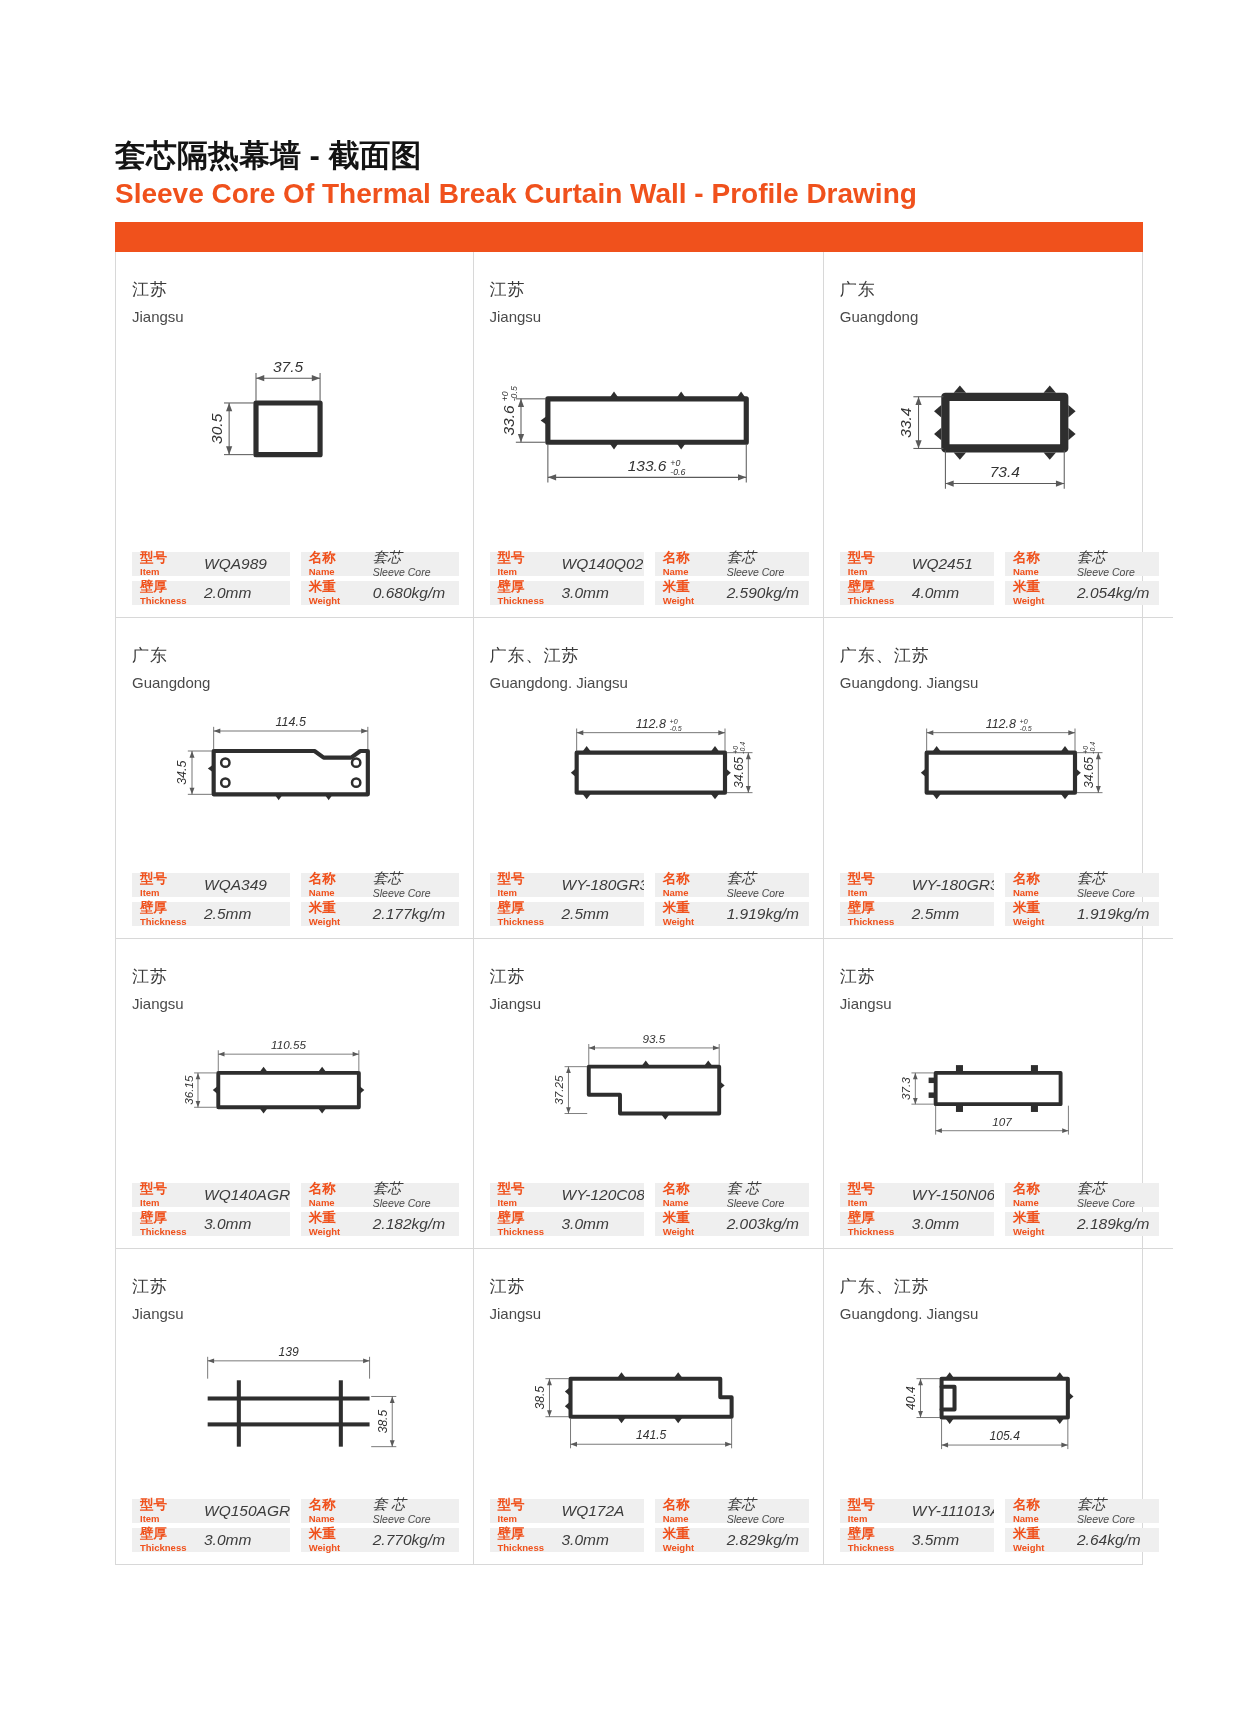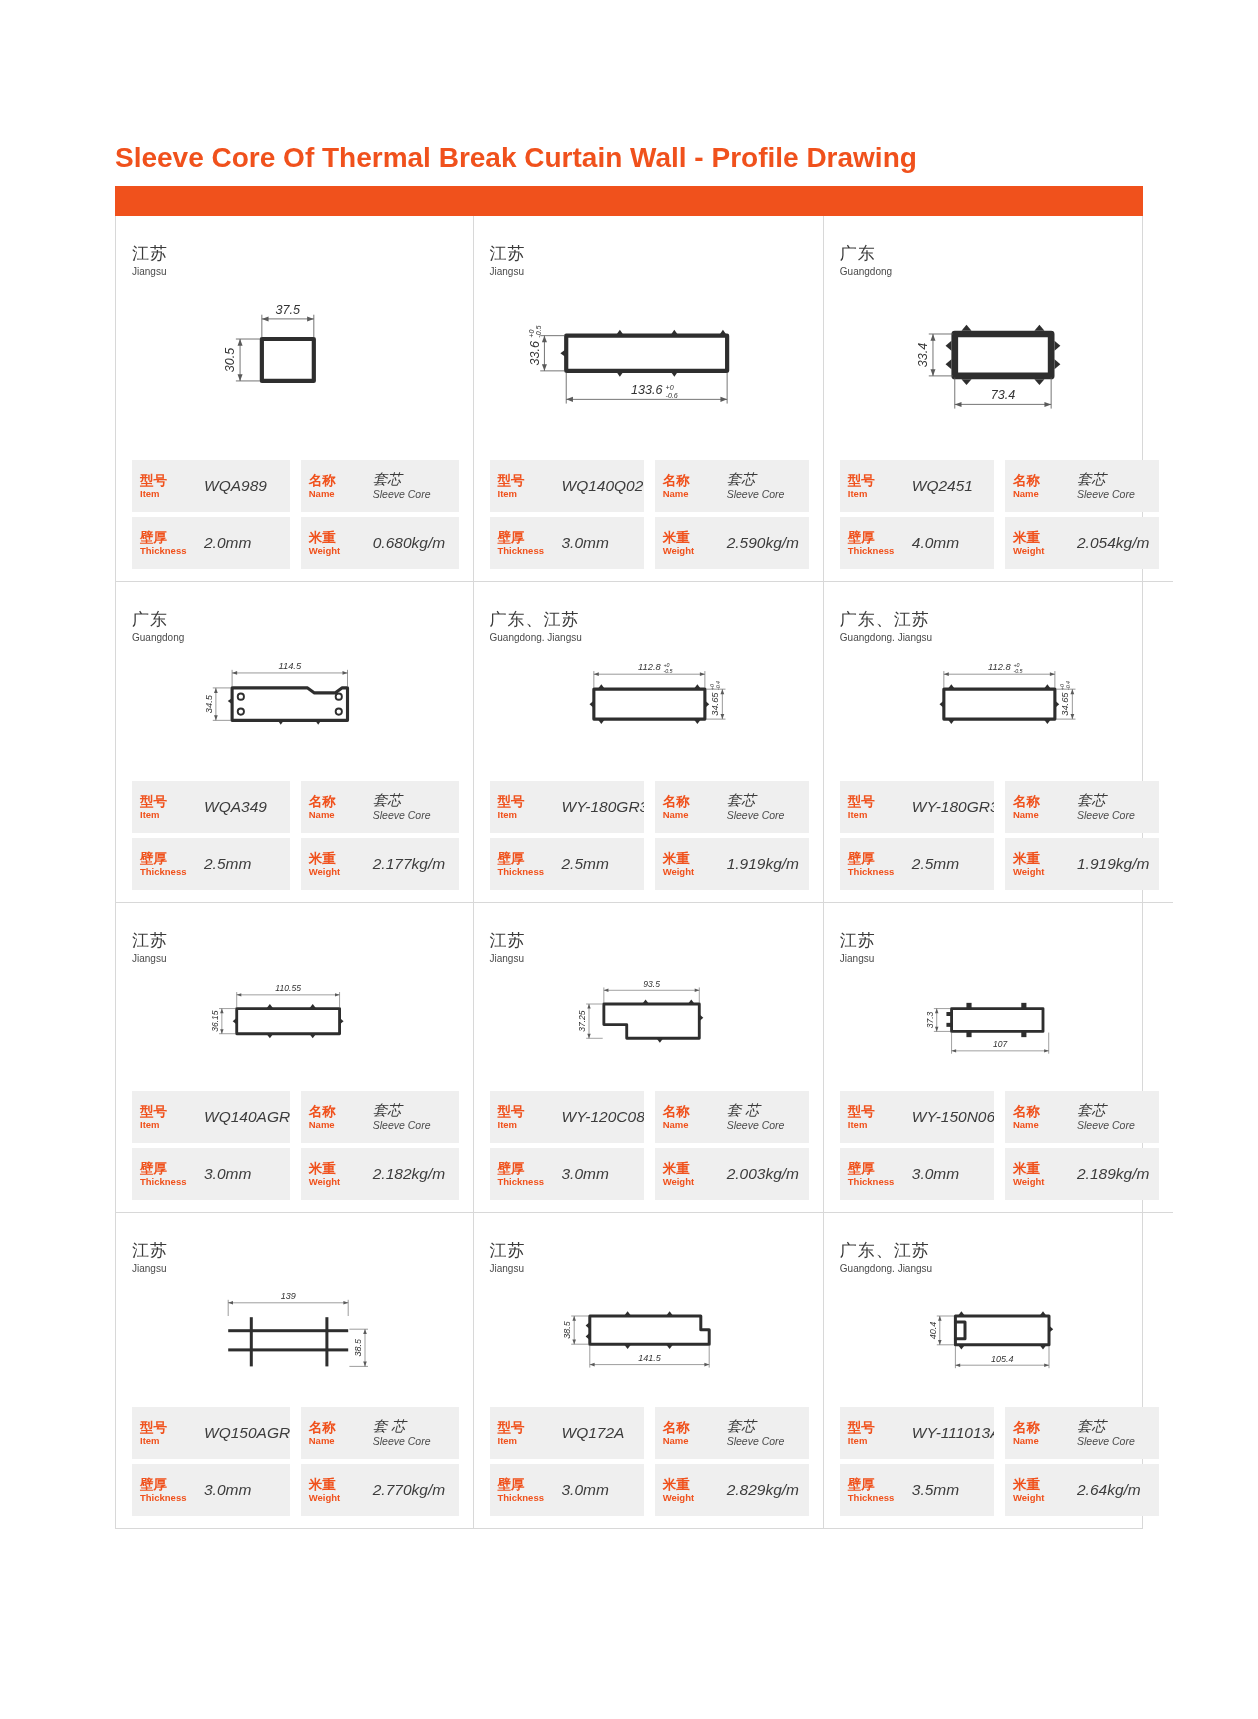--- a/index.html
+++ b/index.html
@@ -10,38 +10,39 @@
   .title-en{font-size:28px;font-weight:bold;color:var(--accent);line-height:1.15;margin:4px 0 0 0;}
   .accent-bar{height:30px;background:var(--accent);margin-top:12px;}
   .grid{display:grid;grid-template-columns:repeat(3,1fr);
         grid-template-rows:366px 321px 310px 315px;
         border:1px solid #d8d8d8;border-top:none;}
   .cell{display:flex;flex-direction:column;padding:26px 14px 12px 16px;
         border-right:1px solid #d8d8d8;border-bottom:1px solid #d8d8d8;min-height:0;}
   .cell:nth-child(3n){border-right:none;}
   .cell:nth-child(n+10){border-bottom:none;}
   .region-zh{font-size:17px;color:#3a3a3a;letter-spacing:1px;}
-  .region-en{font-size:10px;color:#4a4a4a;margin-top:1px;}
+  .region-en{font-size:15px;color:#4a4a4a;margin-top:7px;}
   .drawing-wrap{flex:1;min-height:0;display:flex;align-items:center;justify-content:flex-start;font-style:italic;}
   .profile-svg{width:100%;height:100%;max-width:310px;}
   .spec-table{margin-top:2px;}
   .spec-row{display:flex;gap:11px;margin-top:5px;}
-  .spec-cell{flex:1;background:var(--cellbg);display:flex;align-items:center;height:52px;min-width:0;}
+  .spec-cell{flex:1;background:var(--cellbg);display:flex;align-items:center;height:24px;min-width:0;}
   .spec-label{width:60px;flex:0 0 60px;padding-left:8px;line-height:1;}
   .spec-label .lz{font-size:13.5px;font-weight:bold;color:var(--accent);}
   .spec-label .le{font-size:9.5px;color:var(--accent);margin-top:2px;font-weight:bold;}
   .spec-value{font-size:15.5px;color:#3c3c3c;padding-left:4px;white-space:nowrap;overflow:hidden;font-style:italic;}
   .name-value .nz{font-size:14.5px;color:#3c3c3c;line-height:1.05;}
   .name-value .ne{font-size:10.5px;color:#4a4a4a;margin-top:1px;}
 </style>
 </head>
 <body>
 
 <div class="page">
   <div class="content">
+    <h1 class="title-zh">套芯隔热幕墙 - 截面图</h1>
     <h2 class="title-en">Sleeve Core Of Thermal Break Curtain Wall - Profile Drawing</h2>
     <div class="accent-bar"></div>
     <div class="grid" id="grid">
   <div class="cell">
     <div class="region">
       <div class="region-zh">江苏</div>
       <div class="region-en">Jiangsu</div>
     </div>
     <div class="drawing-wrap">
       <svg class="profile-svg" viewBox="0 0 300 210" preserveAspectRatio="xMidYMid meet">

